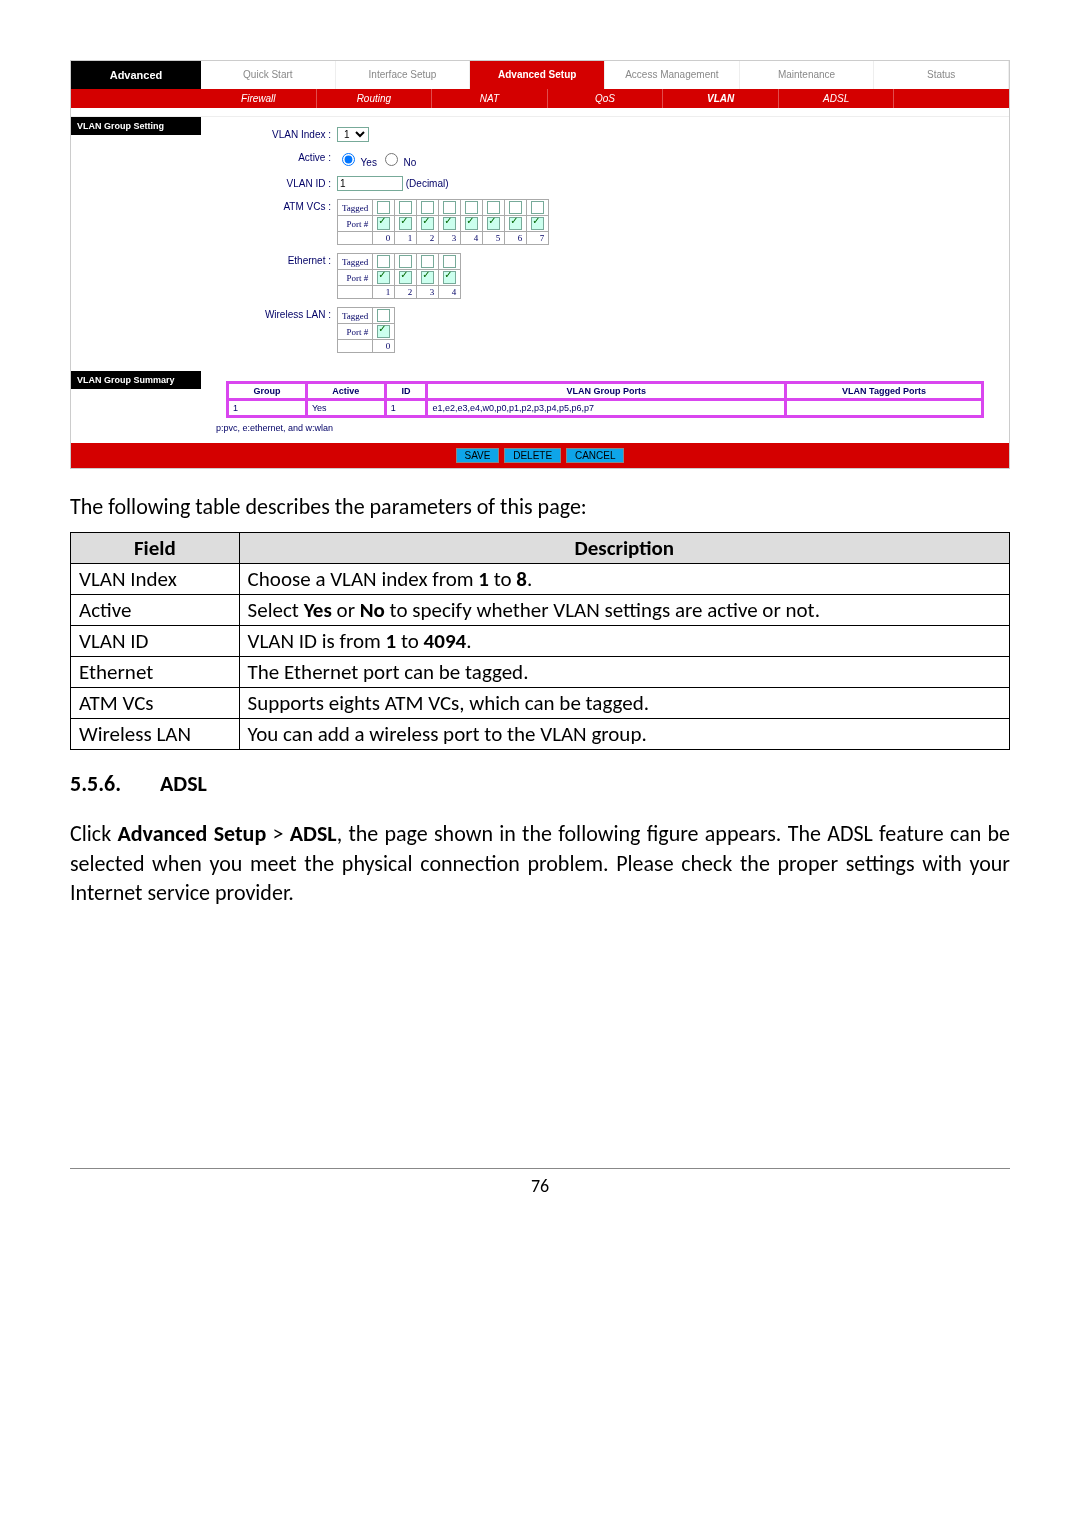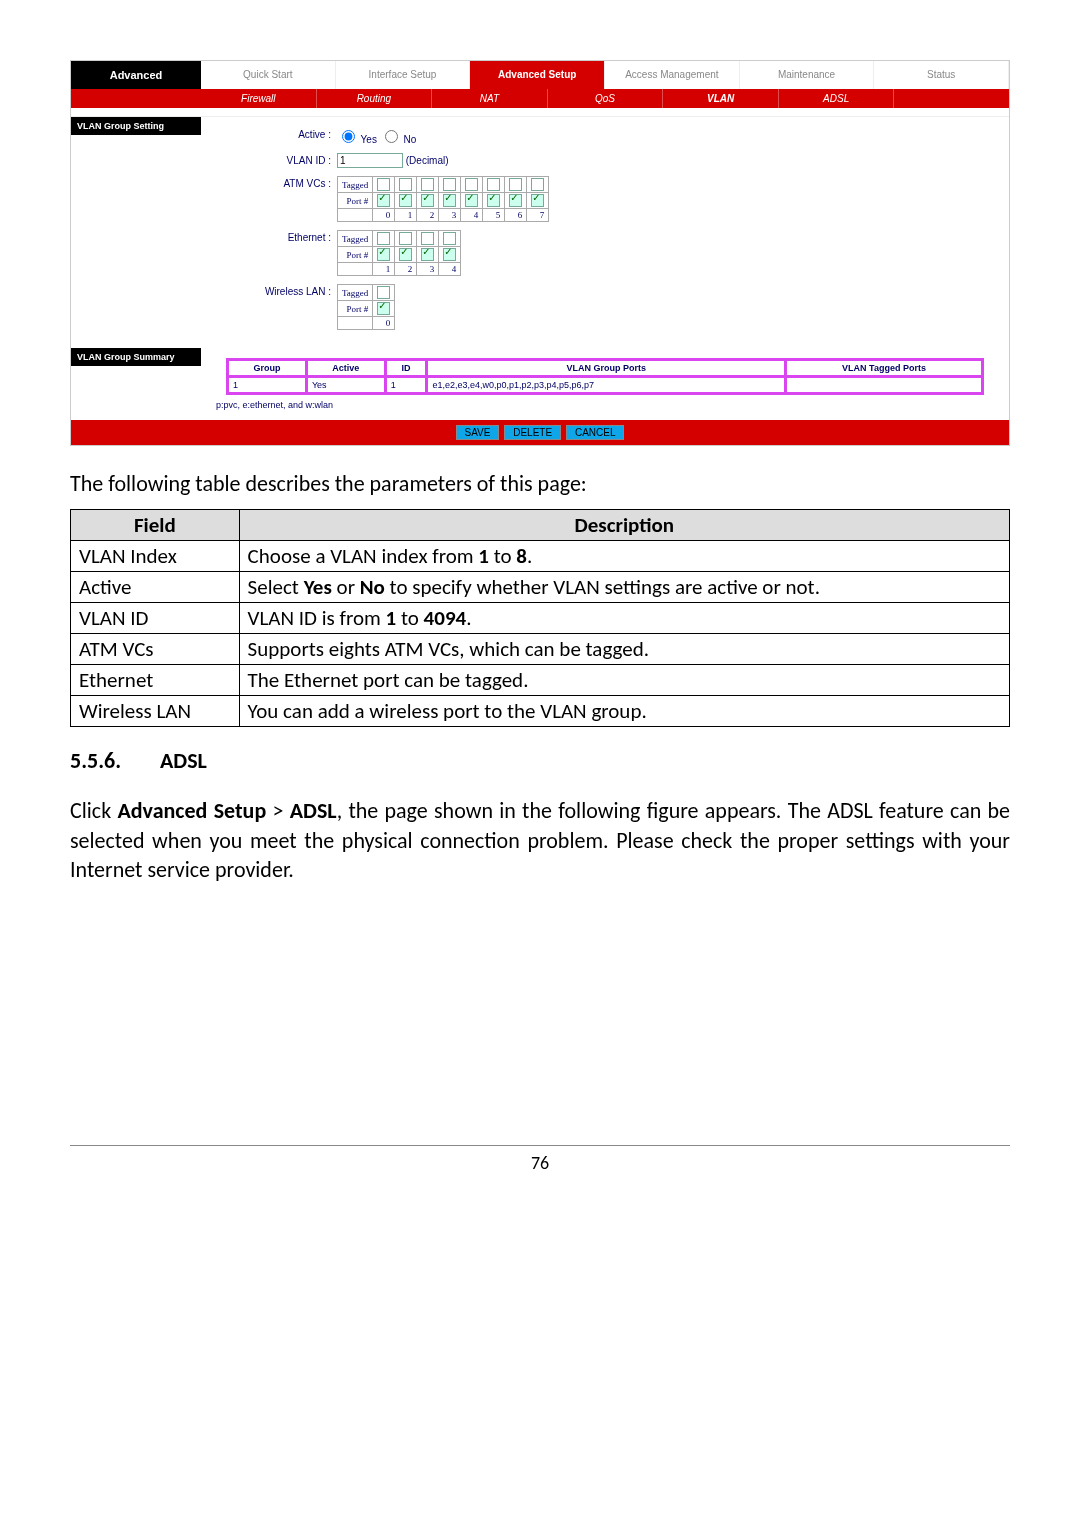--- a/index.html
+++ b/index.html
@@ -246,20 +246,26 @@
   </div>
 
   <div style="height:8px;background:#fff;border-bottom:1px solid #eee"></div>
 
   <div class="content-wrapper">
     <div class="leftcol">
       <div class="section-hdr">VLAN Group Setting</div>
     </div>
     <div class="rightcol">
       <div class="form-row">
+        <div class="form-label">VLAN Index :</div>
+        <div class="form-control">
+          <select class="mini-select"><option>1</option></select>
+        </div>
+      </div>
+      <div class="form-row">
         <div class="form-label">Active :</div>
         <div class="form-control">
           <input type="radio" checked="" style=""> <span>Yes</span>
           <input type="radio" style=""> <span>No</span>
         </div>
       </div>
       <div class="form-row">
         <div class="form-label">VLAN ID :</div>
         <div class="form-control">
           <input class="mini-input" value="1" style="">
@@ -410,26 +416,26 @@
   </tr>
   <tr>
     <td>Active</td>
     <td><span>Select </span><b>Yes</b><span> or </span><b>No</b><span> to specify whether VLAN settings are active or not.</span></td>
   </tr>
   <tr>
     <td>VLAN ID</td>
     <td><span>VLAN ID is from </span><b>1</b><span> to </span><b>4094</b><span>.</span></td>
   </tr>
   <tr>
+    <td>Ethernet</td>
+    <td>The Ethernet port can be tagged.</td>
+  </tr>
+  <tr>
     <td>ATM VCs</td>
     <td>Supports eights ATM VCs, which can be tagged.</td>
-  </tr>
-  <tr>
-    <td>Ethernet</td>
-    <td>The Ethernet port can be tagged.</td>
   </tr>
   <tr>
     <td>Wireless LAN</td>
     <td>You can add a wireless port to the VLAN group.</td>
   </tr>
 </tbody>
   </table>
 
 <div class="heading-556">
   <span class="num">5.5.6.</span><span>ADSL</span>

